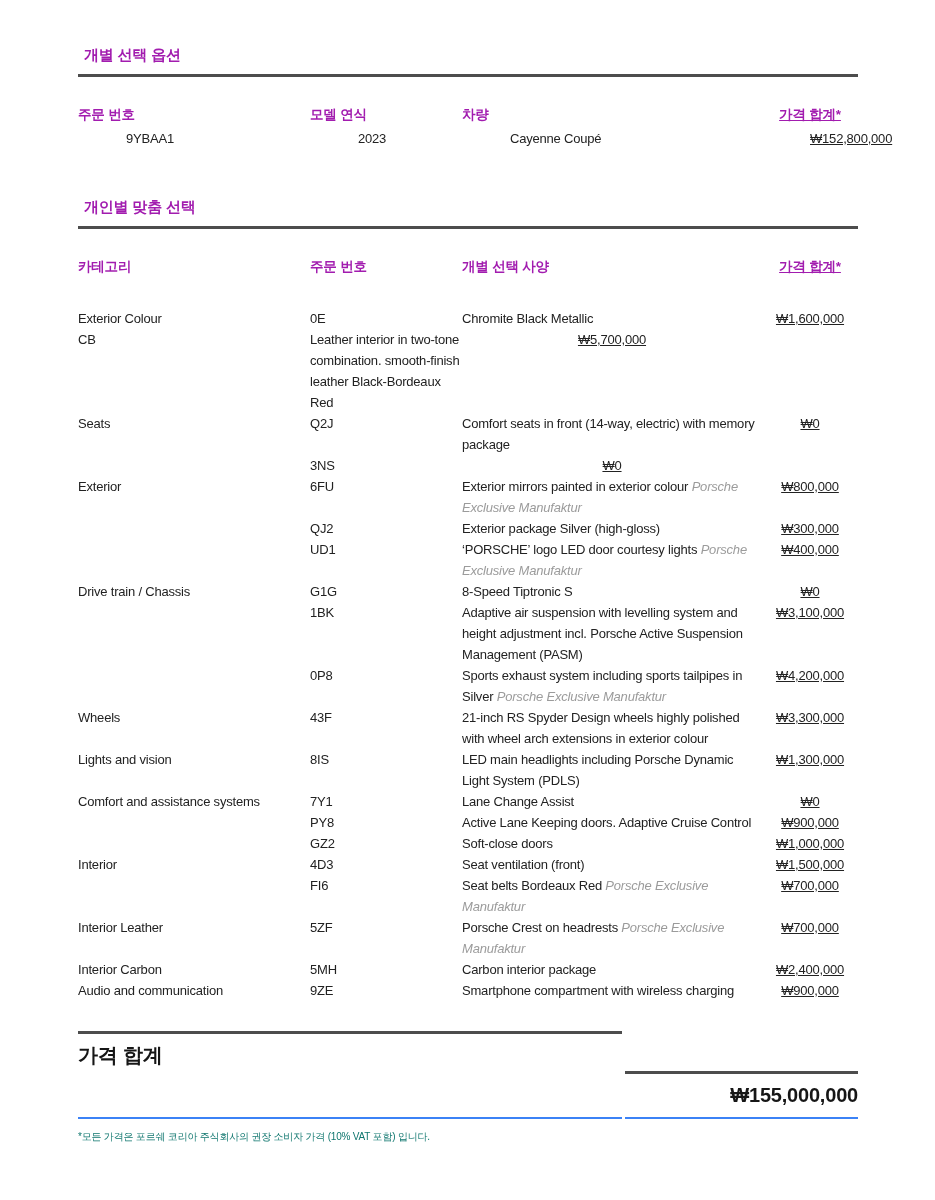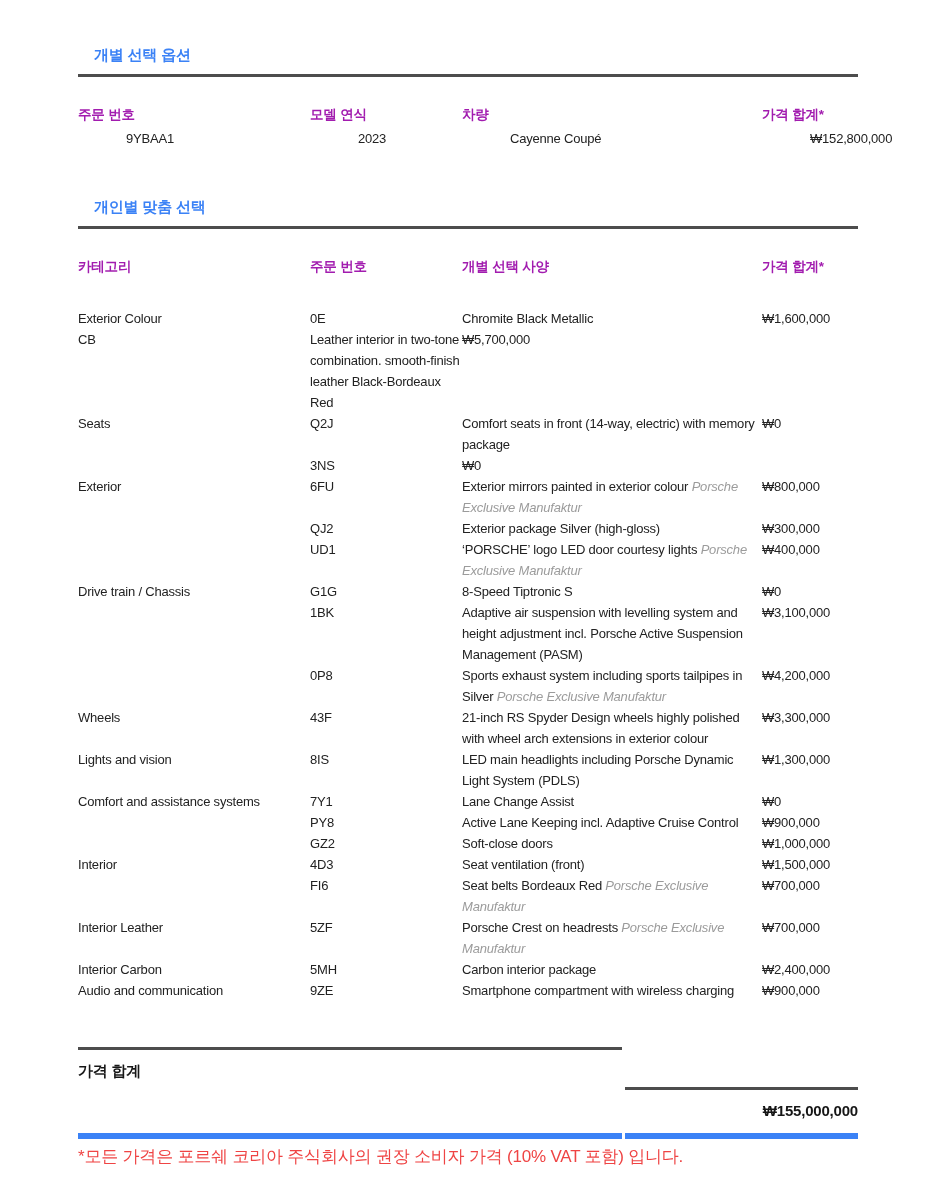--- a/index.html
+++ b/index.html
@@ -11,71 +11,71 @@
     background: #ffffff;
     padding: 46px 77px 0 78px;
     overflow: hidden;
     font-family: "Liberation Sans", "DejaVu Sans", sans-serif;
     color: #222222;
     letter-spacing: -0.2px;
   }
   .section-title {
     font-size: 15px;
     font-weight: bold;
-    color: #3b82f6;
-    margin: 0 0 9px 16px;
+    color: #a21caf;
+    margin: 0 0 9px 6px;
     letter-spacing: -0.2px;
   }
   .rule {
     height: 3px;
     background: #4d4d4d;
     margin: 0 0 27px 0;
   }
   .grid-row {
     display: grid;
     grid-template-columns: 232px 152px 300px 1fr;
     align-items: start;
   }
   .grid-row .cell { line-height: 21px; font-size: 13px; }
   .header-row .cell {
     font-weight: bold;
     font-size: 13.5px;
     color: #a21caf;
     line-height: 22px;
   }
   .value-row .cell { line-height: 22px; margin-left: 48px; }
-  .cell.num { text-align: left; white-space: nowrap; }
+  .cell.num { text-align: center; white-space: nowrap; text-decoration: underline; }
   .t1 .cell { padding-bottom: 2px; }
   .section-vehicle { margin-bottom: 0; }
   .section-personal { margin-top: 46px; }
   .section-personal .header-row { margin-bottom: 30px; }
-  .rows-container { margin-bottom: 46px; }
+  .rows-container { margin-bottom: 30px; }
   .row .spec .note {
     font-style: italic;
     color: #9b9b9b;
   }
   .total-row {
     display: flex;
     gap: 3px;
   }
   .total-cell {
     border-top: 3px solid #4d4d4d;
-    border-bottom: 6px solid #3b82f6;
+    border-bottom: 2px solid #3b82f6;
     padding: 12px 0 13px 0;
-    font-size: 15px;
+    font-size: 20px;
     font-weight: bold;
     color: #161616;
     line-height: 18px;
   }
   .total-cell.left { width: 544px; }
   .total-cell.right { flex: 1; text-align: right; white-space: nowrap; margin-top: 40px; }
   .footnote {
     margin: 9px 0 0 0;
-    font-size: 17px;
-    color: #ef4444;
+    font-size: 10px;
+    color: #0f766e;
     line-height: 17px;
   }
 </style>
 </head>
 <body>
 
 <div class="page">
 
   <section class="section-vehicle">
     <h2 class="section-title">개별 선택 옵션</h2>
@@ -189,21 +189,21 @@
   <div class="grid-row row">
     <span class="cell cat">Comfort and assistance systems</span>
     <span class="cell code">7Y1</span>
     <span class="cell spec"><span class="desc">Lane Change Assist</span> <span class="note"></span></span>
     <span class="cell num price">₩0</span>
   </div>
 
   <div class="grid-row row">
     <span class="cell cat"></span>
     <span class="cell code">PY8</span>
-    <span class="cell spec"><span class="desc">Active Lane Keeping incl. Adaptive Cruise Control</span> <span class="note"></span></span>
+    <span class="cell spec"><span class="desc">Active Lane Keeping doors. Adaptive Cruise Control</span> <span class="note"></span></span>
     <span class="cell num price">₩900,000</span>
   </div>
 
   <div class="grid-row row">
     <span class="cell cat"></span>
     <span class="cell code">GZ2</span>
     <span class="cell spec"><span class="desc">Soft-close doors</span> <span class="note"></span></span>
     <span class="cell num price">₩1,000,000</span>
   </div>
 

